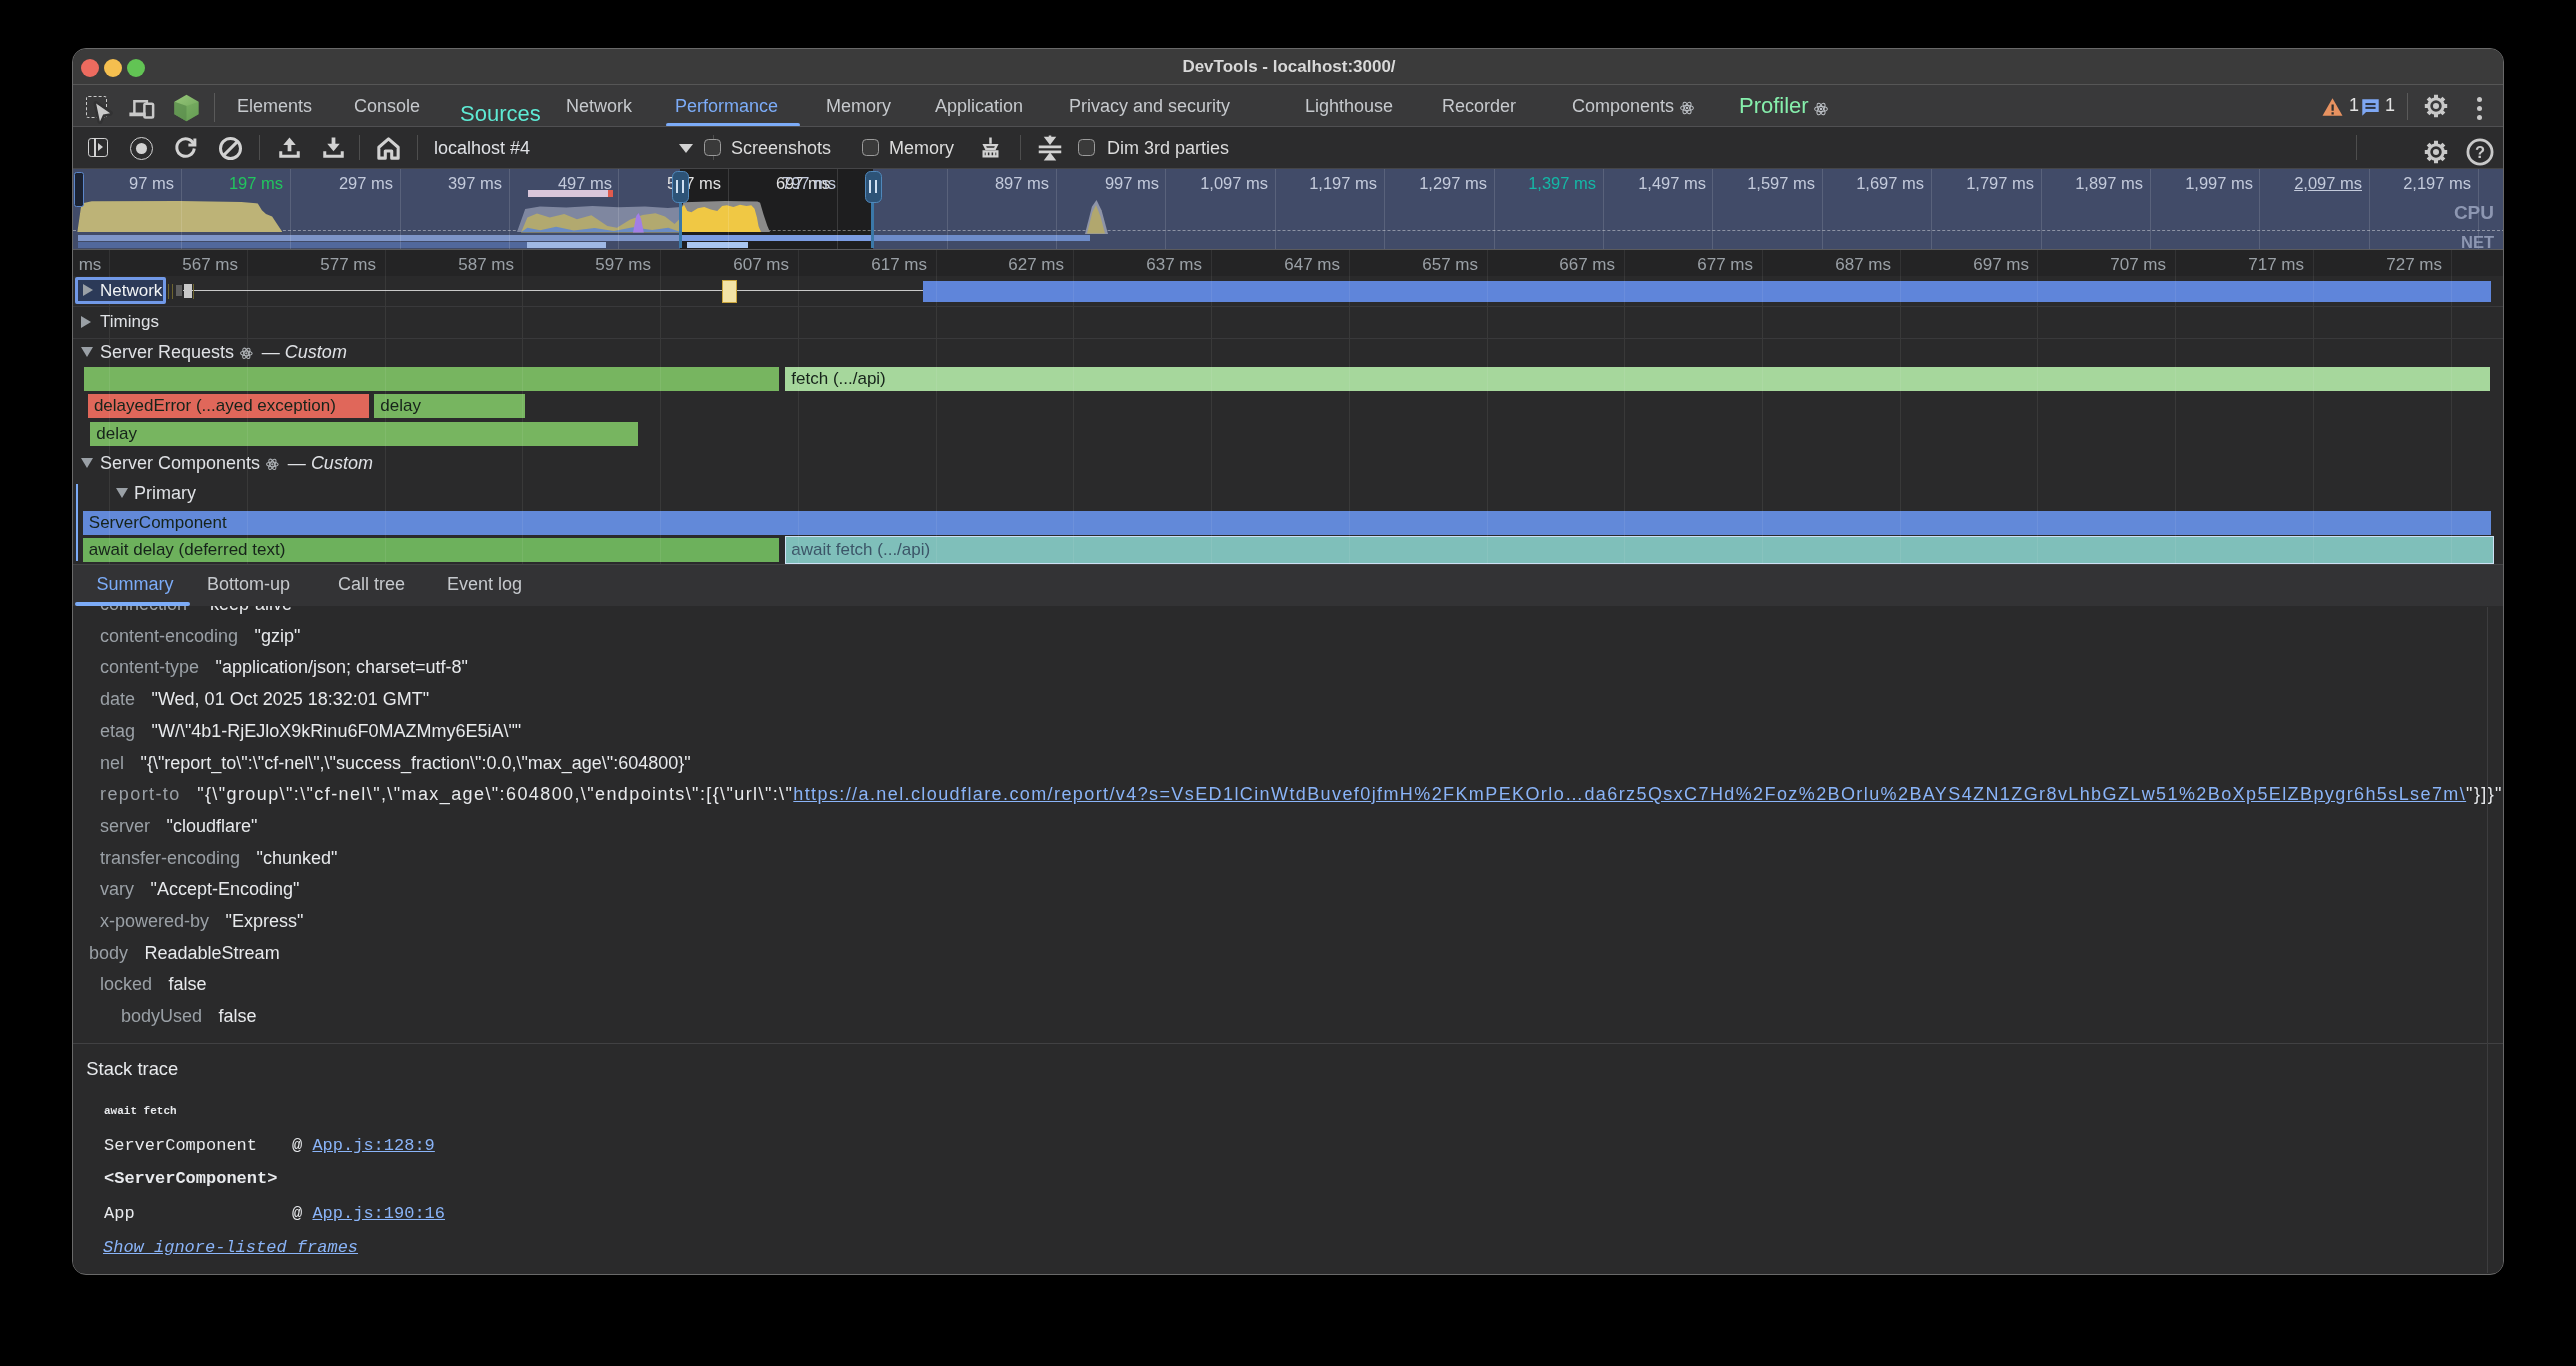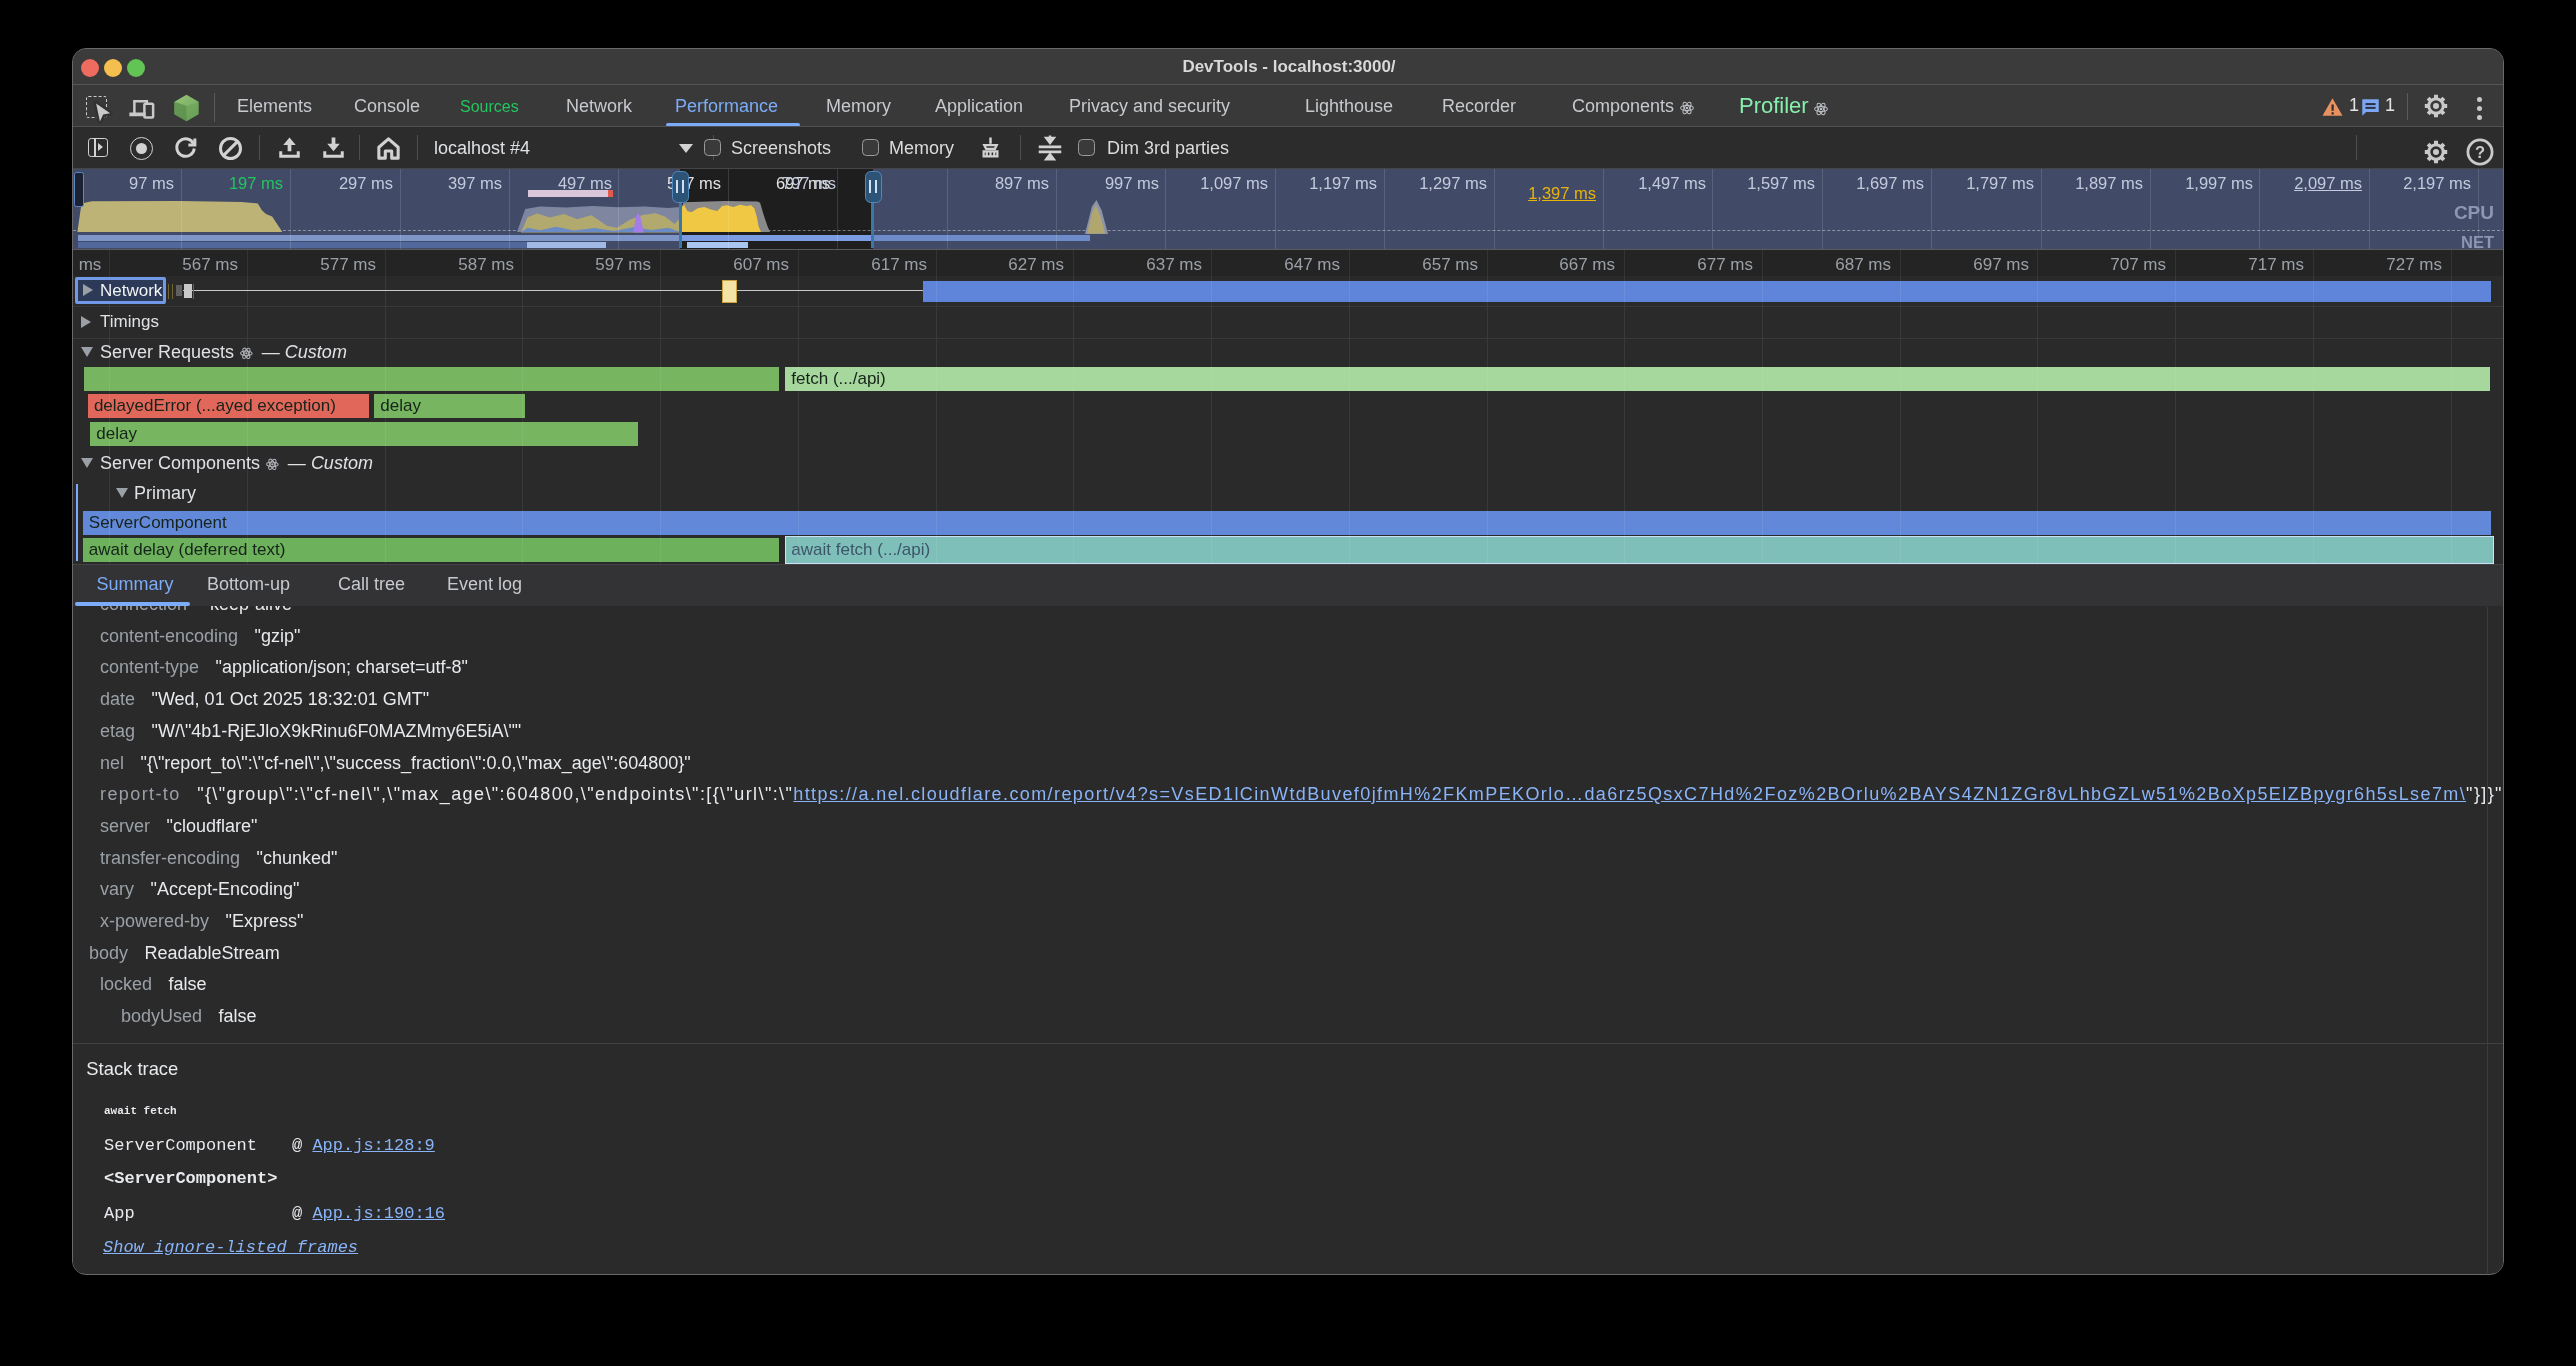--- a/index.html
+++ b/index.html
@@ -42,21 +42,21 @@
         </linearGradient>
       </defs>
       <polygon points="21,1 40,12 40,32 21,43 2,32 2,12" fill="url(#ng)"></polygon>
       <polygon points="2,12 21,19 21,43 2,32" fill="#5a914c" opacity="0.45"></polygon>
       <polygon points="2,12 21,19 21,43 2,32" fill="#55884a" opacity="0.5"></polygon>
       <polygon points="21,19 40,12 40,32 21,43" fill="#649b52" opacity="0.4"></polygon>
     </svg>
 <div style="position:absolute;left:141px;top:44px;width:1.3px;height:29px;background:#5a5a5a;"></div>
 <div style="position:absolute;left:164px;top:36px;height:42px;line-height:42px;font-size:18px;color:#c6c9cd;white-space:nowrap;">Elements</div>
 <div style="position:absolute;left:281px;top:36px;height:42px;line-height:42px;font-size:18px;color:#c6c9cd;white-space:nowrap;">Console</div>
-<div style="position:absolute;left:387px;top:37px;height:42px;line-height:42px;font-size:16px;color:#22c55e;white-space:nowrap;">Sources</div>
+<div style="position:absolute;left:387px;top:44px;height:42px;line-height:42px;font-size:22px;color:#5eead4;white-space:nowrap;">Sources</div>
 <div style="position:absolute;left:493px;top:36px;height:42px;line-height:42px;font-size:18px;color:#c6c9cd;white-space:nowrap;">Network</div>
 <div style="position:absolute;left:602px;top:36px;height:42px;line-height:42px;font-size:18px;color:#7cacf8;white-space:nowrap;">Performance</div>
 <div style="position:absolute;left:753px;top:36px;height:42px;line-height:42px;font-size:18px;color:#c6c9cd;white-space:nowrap;">Memory</div>
 <div style="position:absolute;left:862px;top:36px;height:42px;line-height:42px;font-size:18px;color:#c6c9cd;white-space:nowrap;">Application</div>
 <div style="position:absolute;left:996px;top:36px;height:42px;line-height:42px;font-size:18px;color:#c6c9cd;white-space:nowrap;">Privacy and security</div>
 <div style="position:absolute;left:1232px;top:36px;height:42px;line-height:42px;font-size:18px;color:#c6c9cd;white-space:nowrap;">Lighthouse</div>
 <div style="position:absolute;left:1369px;top:36px;height:42px;line-height:42px;font-size:18px;color:#c6c9cd;white-space:nowrap;">Recorder</div>
 <div style="position:absolute;left:1499px;top:36px;height:42px;line-height:42px;font-size:18px;color:#c6c9cd;white-space:nowrap;">Components<svg width="14" height="14" viewBox="0 0 22 22" style="vertical-align:-2.5px;margin-left:5.7px">
         <g fill="none" stroke="#bdc1c6" stroke-width="1.6">
           <ellipse cx="11" cy="11" rx="10" ry="4"></ellipse>
@@ -214,21 +214,21 @@
 <div style="position:absolute;left:818px;top:125px;width:158px;text-align:right;font-size:16.5px;color:#c3cadb;white-space:nowrap;">897 ms</div>
 <div class="ovl" style="position:absolute;left:1092px;top:120px;height:80px;"></div>
 <div style="position:absolute;left:928px;top:125px;width:158px;text-align:right;font-size:16.5px;color:#c3cadb;white-space:nowrap;">997 ms</div>
 <div class="ovl" style="position:absolute;left:1202px;top:120px;height:80px;"></div>
 <div style="position:absolute;left:1037px;top:125px;width:158px;text-align:right;font-size:16.5px;color:#c3cadb;white-space:nowrap;">1,097 ms</div>
 <div class="ovl" style="position:absolute;left:1311px;top:120px;height:80px;"></div>
 <div style="position:absolute;left:1146px;top:125px;width:158px;text-align:right;font-size:16.5px;color:#c3cadb;white-space:nowrap;">1,197 ms</div>
 <div class="ovl" style="position:absolute;left:1421px;top:120px;height:80px;"></div>
 <div style="position:absolute;left:1256px;top:125px;width:158px;text-align:right;font-size:16.5px;color:#c3cadb;white-space:nowrap;">1,297 ms</div>
 <div class="ovl" style="position:absolute;left:1530px;top:120px;height:80px;"></div>
-<div style="position:absolute;left:1365px;top:135px;width:158px;text-align:right;font-size:16.5px;color:#eab308;white-space:nowrap;text-decoration:underline;">1,397 ms</div>
+<div style="position:absolute;left:1365px;top:125px;width:158px;text-align:right;font-size:16.5px;color:#14b8a6;white-space:nowrap;">1,397 ms</div>
 <div class="ovl" style="position:absolute;left:1639px;top:120px;height:80px;"></div>
 <div style="position:absolute;left:1475px;top:125px;width:158px;text-align:right;font-size:16.5px;color:#c3cadb;white-space:nowrap;">1,497 ms</div>
 <div class="ovl" style="position:absolute;left:1749px;top:120px;height:80px;"></div>
 <div style="position:absolute;left:1584px;top:125px;width:158px;text-align:right;font-size:16.5px;color:#c3cadb;white-space:nowrap;">1,597 ms</div>
 <div class="ovl" style="position:absolute;left:1858px;top:120px;height:80px;"></div>
 <div style="position:absolute;left:1693px;top:125px;width:158px;text-align:right;font-size:16.5px;color:#c3cadb;white-space:nowrap;">1,697 ms</div>
 <div class="ovl" style="position:absolute;left:1968px;top:120px;height:80px;"></div>
 <div style="position:absolute;left:1803px;top:125px;width:158px;text-align:right;font-size:16.5px;color:#c3cadb;white-space:nowrap;">1,797 ms</div>
 <div class="ovl" style="position:absolute;left:2077px;top:120px;height:80px;"></div>
 <div style="position:absolute;left:1912px;top:125px;width:158px;text-align:right;font-size:16.5px;color:#c3cadb;white-space:nowrap;">1,897 ms</div>

